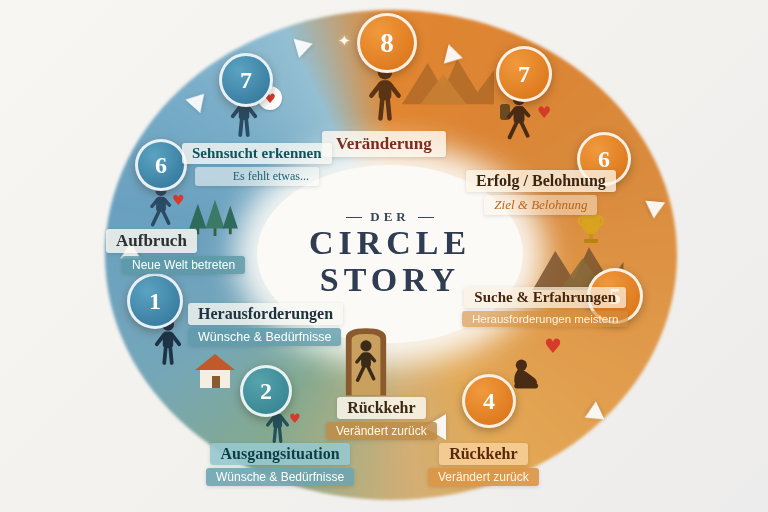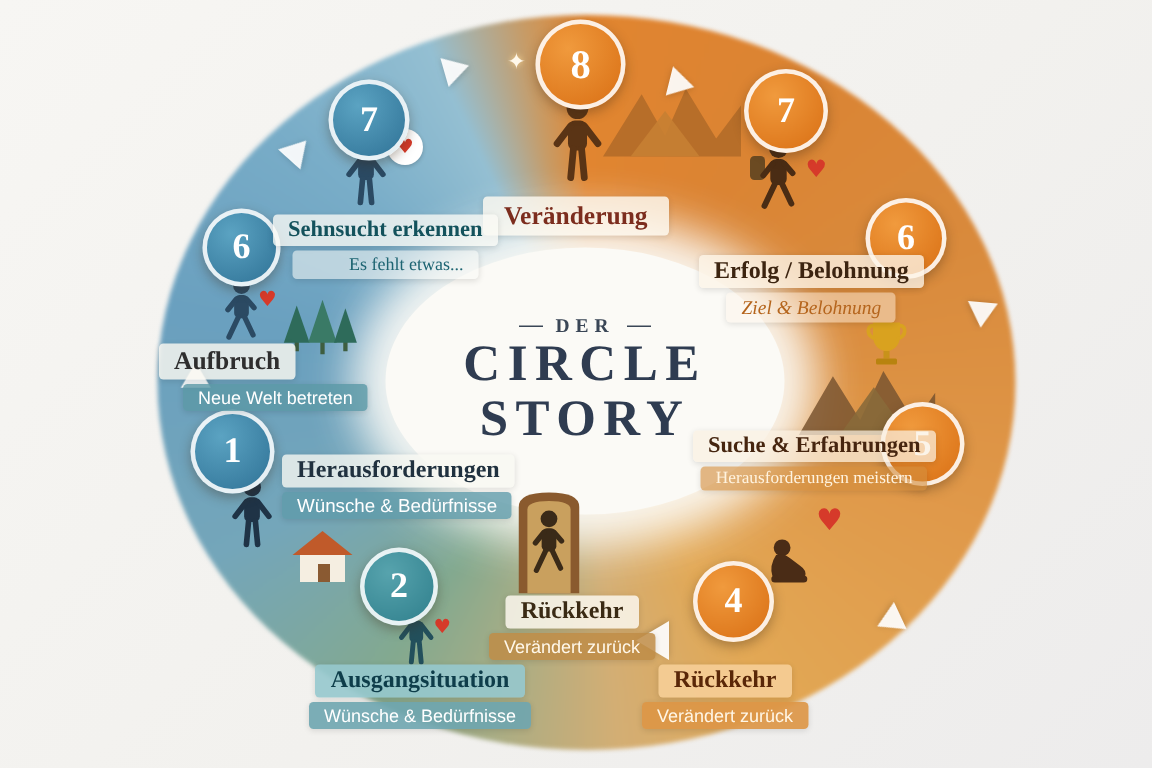--- a/index.html
+++ b/index.html
@@ -107,21 +107,21 @@
   .g-rkm .l1{background:rgba(250,246,236,0.86); color:#3a2a14; font-size:16px; font-weight:bold;}
   .g-rkm .l2{background:rgba(190,140,70,0.85); color:#fff8ea; font-size:12px; font-family:"Liberation Sans", sans-serif;}
   .g-capL{left:206px; top:443px;}
   .g-capL .l1{background:rgba(150,200,205,0.9); color:#0e3d4a; font-size:16px; font-weight:bold;}
   .g-capL .l2{background:rgba(110,165,175,0.9); color:#fff; font-size:12px; font-family:"Liberation Sans", sans-serif;}
   .g-capR{left:428px; top:443px;}
   .g-capR .l1{background:rgba(245,205,150,0.92); color:#5a2708; font-size:16px; font-weight:bold;}
   .g-capR .l2{background:rgba(220,150,70,0.92); color:#fff6e6; font-size:12px; font-family:"Liberation Sans", sans-serif;}
   .g-such{left:462px; top:287px;}
   .g-such .l1{background:rgba(250,240,225,0.72); color:#46250f; font-size:15px; font-weight:bold;}
-  .g-such .l2{background:rgba(210,140,60,0.62); color:#fff3df; font-size:11.5px; font-family:Liberation Serif, serif;}
+  .g-such .l2{background:rgba(210,140,60,0.62); color:#fff3df; font-size:11.5px; font-family:Liberation Sans, sans-serif;}
   .g-erf{left:466px; top:170px;}
   .g-erf .l1{background:rgba(252,245,232,0.78); color:#3c2410; font-size:16px; font-weight:bold;}
   .g-erf .l2{background:rgba(252,245,232,0.45); color:#b5651d; font-size:13px; font-style:italic;}
 </style>
 </head>
 <body>
 
 <div class="canvas">
 
   <svg width="0" height="0" style="position:absolute" aria-hidden="true">

